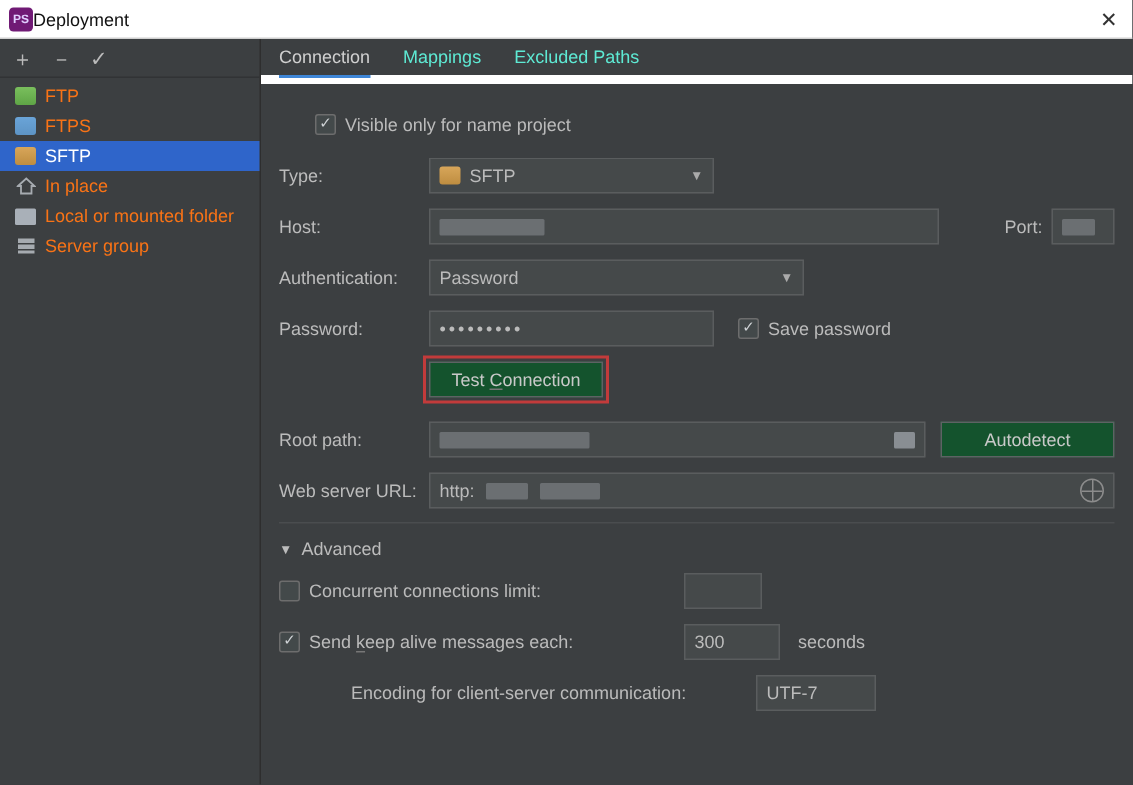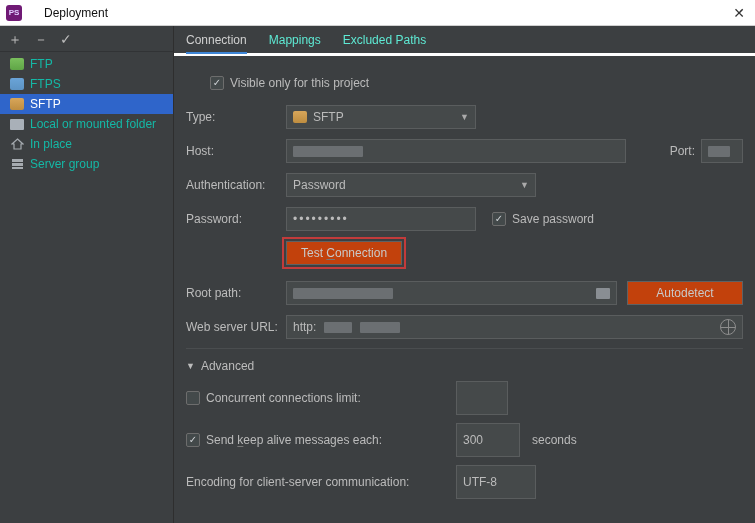--- a/index.html
+++ b/index.html
@@ -1,58 +1,58 @@
 <!DOCTYPE html>
 <html><head>
 <meta charset="utf-8">
 <style>
   * { box-sizing: border-box; margin: 0; padding: 0; }
   html, body { width: 755px; height: 523px; font-family: "Segoe UI", sans-serif; font-size: 12px; background: #3c3f41; color: #bbbbbb; overflow: hidden; }
   .titlebar { height: 26px; background: #ffffff; border-bottom: 1px solid #d0d0d0; display: flex; align-items: center; padding: 0 6px; color: #111; }
-  .titlebar .app-icon { width: 16px; height: 16px; background: #701a75; border-radius: 3px; display: flex; align-items: center; justify-content: center; color: #e0cfff; font-size: 8px; font-weight: bold; margin-right: 22px; }
+  .titlebar .app-icon { width: 16px; height: 16px; background: #701a75; border-radius: 3px; display: flex; align-items: center; justify-content: center; color: #e0cfff; font-size: 8px; font-weight: bold; margin-right: 0; }
   .titlebar .title { flex: 1; font-size: 12px; }
   .titlebar .close { font-size: 14px; color: #333; cursor: pointer; padding: 0 4px; }
   .main { display: flex; height: calc(100% - 26px); }
   .sidebar { width: 174px; background: #3c3f41; border-right: 1px solid #2e2e2e; display: flex; flex-direction: column; }
   .toolbar { height: 26px; display: flex; align-items: center; gap: 12px; padding: 0 8px; border-bottom: 1px solid #313335; }
   .toolbar .tb-btn { color: #bbbbbb; font-size: 14px; line-height: 1; cursor: pointer; }
   .tree { padding-top: 2px; }
   .tree-item { display: flex; align-items: center; height: 20px; padding-left: 10px; gap: 6px; cursor: pointer; }
   .tree-item.selected { background: #2f65ca; color: #ffffff; }
   .tree-item.selected .ti-label { color: #ffffff; }
   .ti-icon { width: 14px; height: 12px; display: inline-flex; align-items: center; justify-content: center; }
   .ti-icon.server { background: linear-gradient(#6aa4d8,#5d94c5); border-radius: 2px; position: relative; }
   .ti-icon.server.green { background: linear-gradient(#7abf5d,#5fa546); }
   .ti-icon.server.orange { background: linear-gradient(#d8a65a,#be8d40); }
   .ti-icon.folder { width:14px; height:11px; background: #a9b0b8; border-radius: 1px; }
   .ti-icon svg { display:block; }
-  .ti-label { color: #14b8a6; }
+  .ti-label { color: #f97316; }
 
   .content { flex: 1; display: flex; flex-direction: column; }
-  .tabs { height: 30px; display: flex; align-items: center; gap: 22px; padding: 0 12px; border-bottom: 3px solid #ffffff; }
+  .tabs { height: 30px; display: flex; align-items: center; gap: 22px; padding: 0 12px; border-bottom: 6px solid #ffffff; }
   .tab { color: #5eead4; cursor: pointer; padding: 6px 0; position: relative; }
   .tab.active { color: #d0d0d0; }
   .tab.active::after { content:""; position:absolute; left:0; right:0; bottom:-1px; height:2px; background:#3e86d7; }
 
   .pane { padding: 14px 12px 10px 12px; overflow: auto; height: calc(100% - 30px);}
   .row { display: flex; align-items: center; min-height: 26px; margin-bottom: 8px; }
   .label { width: 100px; color: #bcbcbc; }
   .check { width: 14px; height: 14px; border: 1px solid #6d6d6d; border-radius: 2px; display:inline-flex; align-items:center; justify-content:center; background:#43494a; cursor:pointer; margin-right:6px; flex-shrink:0;}
   .check.checked::after { content:"✓"; font-size:10px; color:#cfd3d6; line-height:1; }
   .select, .input { height: 24px; background: #45494a; border: 1px solid #5a5d5e; color: #bbbbbb; padding: 0 6px; display:flex; align-items:center; }
   .select { justify-content: space-between; cursor:pointer; position:relative;}
   .select .sel-icon { width:14px; height:12px; background:linear-gradient(#d8a65a,#be8d40); border-radius:2px; margin-right:6px;}
   .select .caret { font-size:9px; color:#aaa;}
   .redact { display:inline-block; height:11px; background:#6b6f72; border-radius:1px; vertical-align:middle;}
-  .btn { height:24px; padding:0 14px; background:#c2410c; border:1px solid #5e6264; color:#c9c9c9; display:inline-flex; align-items:center; cursor:pointer;}
+  .btn { height:24px; padding:0 14px; background:#14532d; border:1px solid #5e6264; color:#c9c9c9; display:inline-flex; align-items:center; cursor:pointer;}
   .btn.primary-outline { outline: 2px solid #c23b3b; outline-offset: 2px; }
   hr.sep { border:none; border-top:1px solid #4a4d4f; margin:6px 0 10px 0;}
   .section-hdr { display:flex; align-items:center; gap:6px; color:#bcbcbc; cursor:pointer; margin-bottom:8px;}
   .section-hdr .tri { font-size:9px;}
-  .small-input { width:64px; height:24px; background:#45494a; border:1px solid #5a5d5e; color:#bbbbbb; padding:16px 6px; display:flex; align-items:center;}
+  .small-input { width:64px; height:24px; background:#45494a; border:1px solid #5a5d5e; color:#bbbbbb; padding:4px 6px; display:flex; align-items:center;}
   .underline-accel { text-decoration: underline; text-decoration-color: #777; text-underline-offset:2px;}
   .globe { width:16px; height:16px; border:1px solid #8c8c8c; border-radius:50%; position:relative;}
   .globe::before { content:""; position:absolute; left:50%; top:0; bottom:0; width:1px; background:#8c8c8c;}
   .globe::after { content:""; position:absolute; top:50%; left:0; right:0; height:1px; background:#8c8c8c;}
   .folder-ic { width:14px; height:11px; background:#898e93; border-radius:1px;}
 </style>
 </head>
 <body>
 
 <div class="titlebar">
@@ -75,30 +75,30 @@
       </div>
       <div class="tree-item">
         <span class="ti-icon server"></span>
         <span class="ti-label">FTPS</span>
       </div>
       <div class="tree-item selected">
         <span class="ti-icon server orange"></span>
         <span class="ti-label">SFTP</span>
       </div>
       <div class="tree-item">
-        <span class="ti-icon folder"></span>
-        <span class="ti-label">Local or mounted folder</span>
-      </div>
-      <div class="tree-item">
         <span class="ti-icon">
           <svg width="13" height="12" viewBox="0 0 13 12">
               <path d="M6.5 1 L12 6 H10 V11 H3 V6 H1 Z" fill="none" stroke="#a6abb0" stroke-width="1.2"></path>
             </svg>
         </span>
         <span class="ti-label">In place</span>
+      </div>
+      <div class="tree-item">
+        <span class="ti-icon folder"></span>
+        <span class="ti-label">Local or mounted folder</span>
       </div>
       <div class="tree-item">
         <span class="ti-icon">
           <svg width="13" height="12" viewBox="0 0 13 12">
               <rect x="1" y="1" width="11" height="3" fill="#a6abb0"></rect>
               <rect x="1" y="5" width="11" height="3" fill="#a6abb0"></rect>
               <rect x="1" y="9" width="11" height="2" fill="#a6abb0"></rect>
             </svg>
         </span>
         <span class="ti-label">Server group</span>
@@ -109,21 +109,21 @@
   <div class="content">
     <div class="tabs">
       <div class="tab active">Connection</div>
       <div class="tab">Mappings</div>
       <div class="tab">Excluded Paths</div>
     </div>
 
     <div class="pane">
       <div class="row" style="padding-left:24px;">
         <span class="check checked"></span>
-        <span>Visible only for this project</span>
+        <span>Visible only for name project</span>
       </div>
 
       <div class="row">
         <span class="label">Type:</span>
         <div class="select" style="width:190px;">
           <span style="display:flex;align-items:center;">
               <span class="sel-icon"></span>
               <span>SFTP</span>
             </span>
           <span class="caret">▼</span>
@@ -216,23 +216,23 @@
         </span>
         <div class="small-input">
           <span>300</span>
         </div>
         <span style="width:12px;"></span>
         <span>seconds</span>
       </div>
 
       <div class="row">
         <span style="width:0px;"></span>
-        <span style="width:270px;">Encoding for client-server communication:</span>
+        <span style="width:270px;margin-left:48px;">Encoding for client-server communication:</span>
         <div class="small-input" style="width:80px;">
-          <span>UTF-8</span>
+          <span>UTF-7</span>
         </div>
       </div>
 
       <div class="row">
         
         
       </div>
 
     </div>
   </div>

